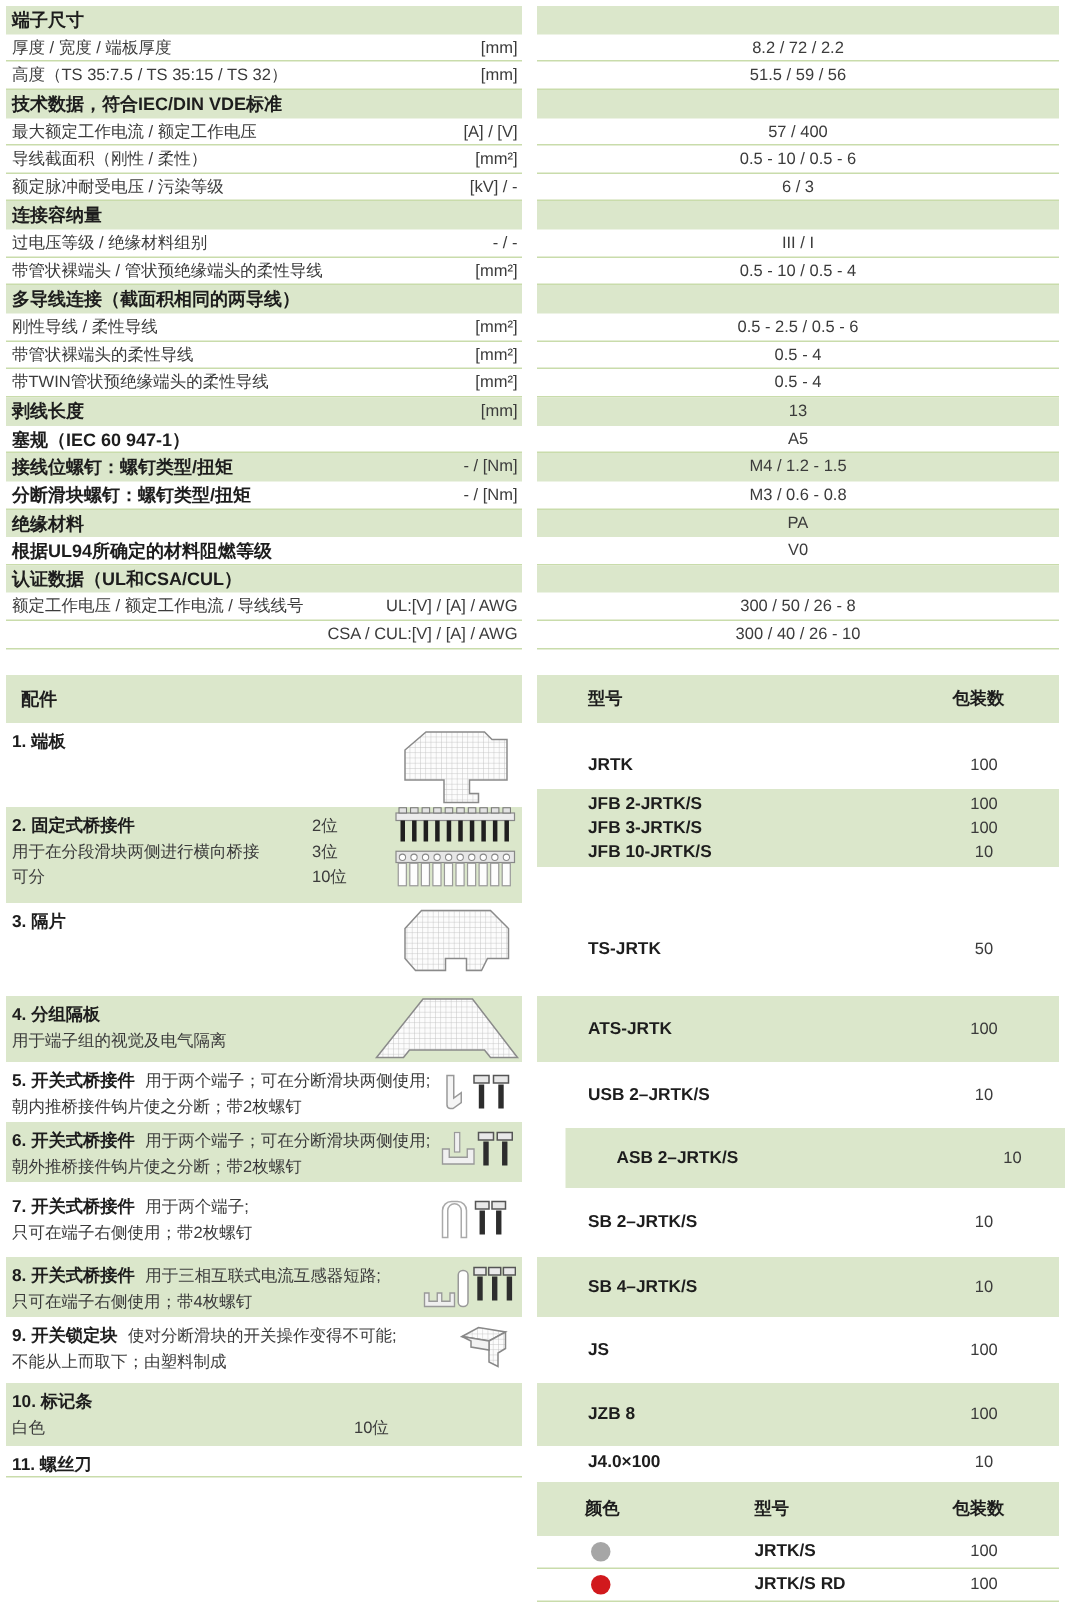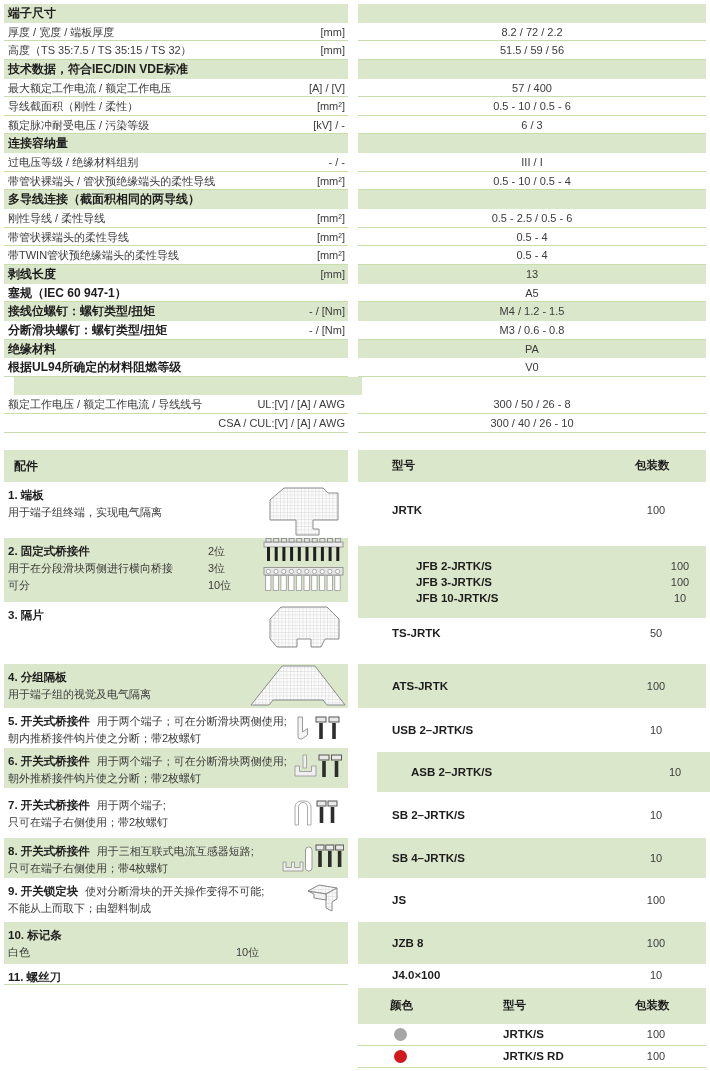--- a/index.html
+++ b/index.html
@@ -131,41 +131,41 @@
       </div>
       <div class="spec-row">
         <div class="cl gbg b"><span class="lab">绝缘材料</span></div>
         <div class="cr gbg">PA</div>
       </div>
       <div class="spec-row">
         <div class="cl wbr b"><span class="lab">根据UL94所确定的材料阻燃等级</span></div>
         <div class="cr wbr">V0</div>
       </div>
       <div class="spec-row">
+        <div class="cl gbg b"><span class="lab">认证数据（UL和CSA/CUL）</span></div>
         <div class="cr gbg"></div>
       </div>
       <div class="spec-row">
         <div class="cl wbr"><span class="lab">额定工作电压 / 额定工作电流 / 导线线号</span><span class="unit">UL:[V] / [A] / AWG</span></div>
         <div class="cr wbr">300 / 50 / 26 - 8</div>
       </div>
       <div class="spec-row">
         <div class="cl wbr"><span class="lab"></span><span class="unit">CSA / CUL:[V] / [A] / AWG</span></div>
         <div class="cr wbr">300 / 40 / 26 - 10</div>
       </div>
     </div>
 
   <div class="acc-col">
     <div class="hdr-band">
       <span class="b">配件</span>
     </div>
     <div id="acc-items">
         <div class="acc-item" style="top: 32px; height: 56px;">
           <div class="acc-rows">
             <div class="acc-row"><span class="b">1. 端板</span></div>
-            <div class="acc-row"><span>用于端子组终端，实现电气隔离</span></div>
           </div>
           <span class="acc-icon" style="right: 6px; top: 2px;"><svg width="76" height="54" viewBox="0 0 76 54">
               <defs>
                 <pattern id="hp1" width="3.5" height="3.5" patternUnits="userSpaceOnUse">
                   <rect width="3.5" height="3.5" fill="#fcfcfc"></rect>
                   <path d="M0 0H3.5M0 0V3.5" stroke="#c2c2c2" stroke-width="0.6"></path>
                 </pattern>
               </defs>
               <path d="M4 16 L18 4 H57 L62 9 H72 V36 H47 V45 H53 V51 H30 V36 H4 Z" fill="url(#hp1)" stroke="#8a8a8a"></path>
             </svg></span>
@@ -342,21 +342,21 @@
       <span class="b mh-model">型号</span>
       <span class="b mh-qty">包装数</span>
     </div>
     <div id="model-groups">
         <div class="model-group" style="top: 32px; height: 56px;">
           <div class="model-row">
             <span class="mname">JRTK</span>
             <span class="mqty">100</span>
           </div>
         </div>
-        <div class="model-group gbg" style="top: 96px; height: 72px; padding-left: 24px;">
+        <div class="model-group gbg" style="top: 76px; height: 52px;">
           <div class="model-row">
             <span class="mname">JFB 2-JRTK/S</span>
             <span class="mqty">100</span>
           </div>
           <div class="model-row">
             <span class="mname">JFB 3-JRTK/S</span>
             <span class="mqty">100</span>
           </div>
           <div class="model-row">
             <span class="mname">JFB 10-JRTK/S</span>

